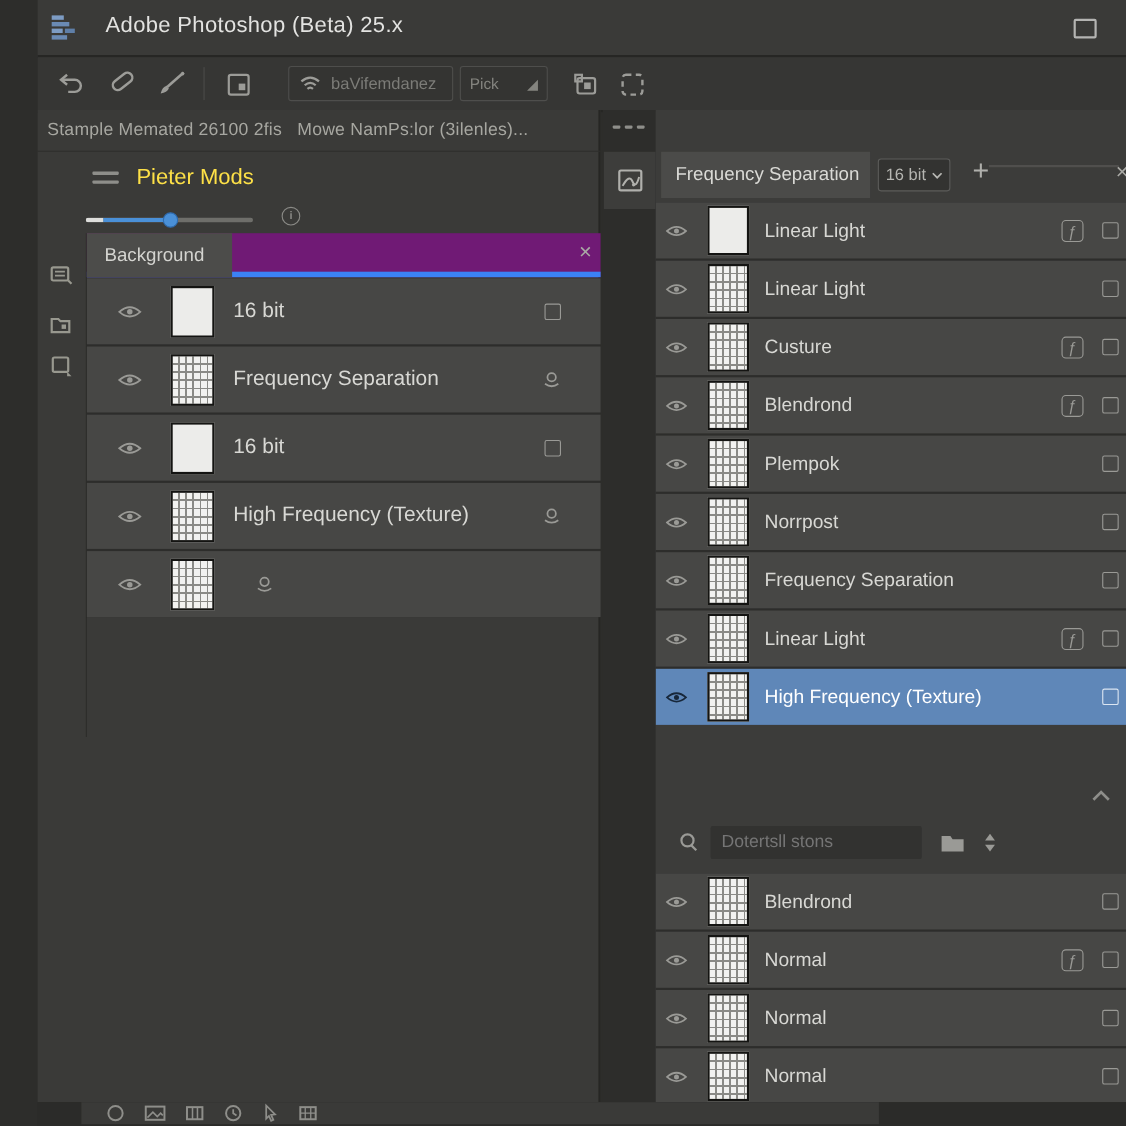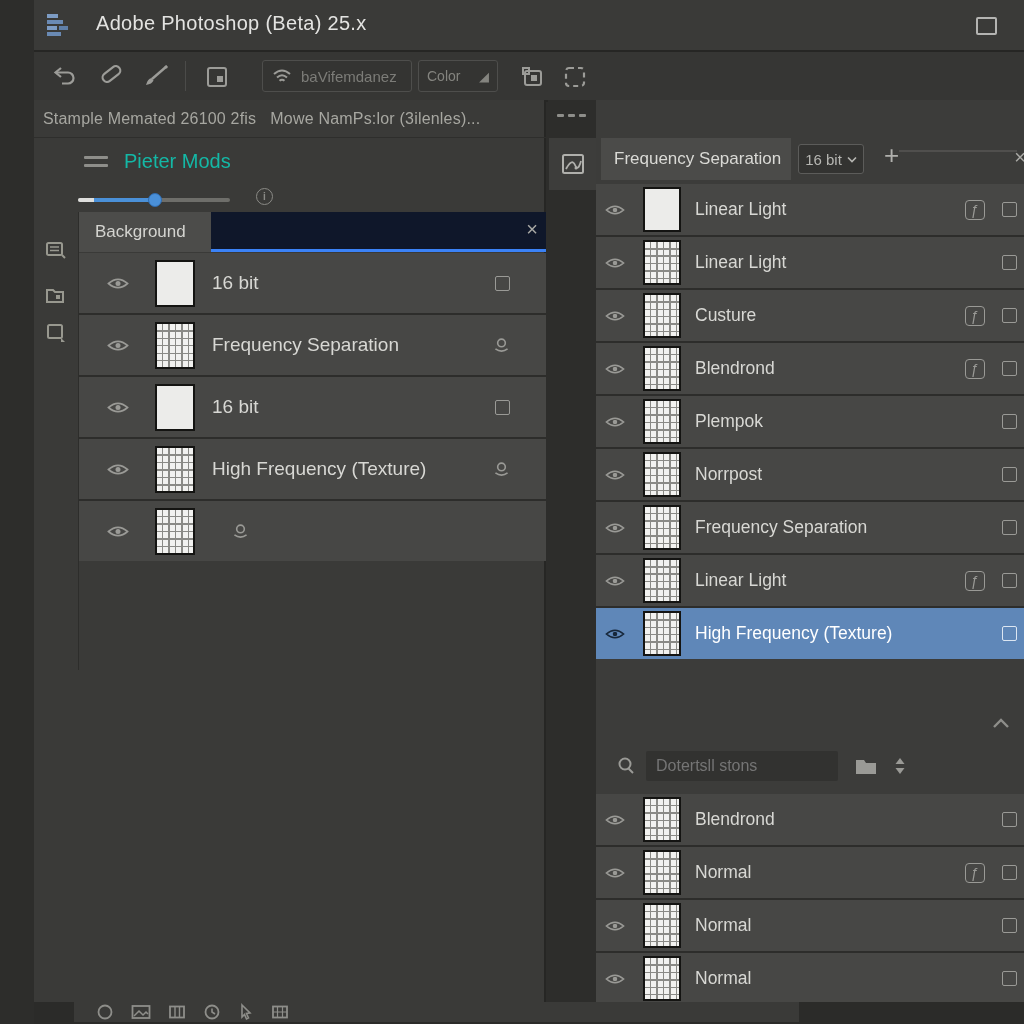--- a/index.html
+++ b/index.html
@@ -29,34 +29,34 @@
   #tb-pick-tri{color:#84847f;font-size:13px;}
 
   
   #left-area{left:0;top:100px;width:512px;height:902px;background:#3a3a38;border-right:2px solid #262624;box-sizing:border-box;}
   #left-header{left:0;top:0;width:512px;height:38px;border-bottom:1px solid #2e2e2c;
                display:flex;align-items:center;padding-left:9px;box-sizing:border-box;}
   #left-header-text{font-size:16px;color:#a7a7a1;letter-spacing:.2px;white-space:pre;}
   #pieter-row{left:50px;top:50px;display:flex;align-items:center;gap:16px;}
   #hamburger{width:24px;display:flex;flex-direction:column;gap:5px;}
   #hamburger i{display:block;height:3px;background:#8e8e8a;border-radius:1px;}
-  #pieter-title{font-size:20px;color:#14b8a6;}
+  #pieter-title{font-size:20px;color:#fde047;}
   #slider{left:44px;top:93px;width:152px;height:14px;}
   #slider-track{position:absolute;top:5px;left:0;width:100%;height:4px;border-radius:2px;background:#6e6e6a;overflow:hidden;}
   #slider-white{position:absolute;left:0;top:0;height:100%;width:16px;background:#dededc;}
   #slider-fill{position:absolute;left:16px;top:0;height:100%;width:62px;background:#4a90d8;}
   #slider-handle{position:absolute;top:0;left:70px;width:14px;height:14px;border-radius:50%;
                  background:#4a90d8;border:1px solid #2f6cb0;box-sizing:border-box;}
   #info-icon{left:222px;top:88px;width:15px;height:15px;border:1.5px solid #8a8a86;border-radius:50%;
              color:#8a8a86;font-size:10px;font-weight:bold;text-align:center;line-height:15px;font-style:normal;}
   #left-vline{left:44px;top:112px;width:1px;height:458px;background:#2d2d2b;}
   .strip-icon{position:absolute;left:10px;color:#98988f;}
 
   
-  #bg-tab-row{left:45px;top:112px;width:467px;height:40px;background:#0f172a;border-bottom:3px solid #3b82f6;box-sizing:border-box;text-decoration:underline;}
+  #bg-tab-row{left:45px;top:112px;width:467px;height:40px;background:#701a75;border-bottom:5px solid #3b82f6;box-sizing:border-box;text-decoration:underline;}
   #bg-tab{position:absolute;left:0;top:0;width:132px;height:40px;background:#4c4c4a;
           display:flex;align-items:center;padding-left:16px;box-sizing:border-box;
           font-size:17px;color:#d4d4d0;}
   #bg-close{position:absolute;right:8px;top:6px;font-size:20px;color:#a9a9a5;}
 
   
   .rows{position:absolute;display:flex;flex-direction:column;gap:2px;background:#2d2d2b;}
   .layer-row{position:relative;background:#474745;display:flex;align-items:center;}
   .eye{color:#9a9a96;flex:none;}
   .eye svg{width:22px;height:13px;}
@@ -174,21 +174,21 @@
       <span>
         <svg width="22" height="18" viewBox="0 0 22 18">
             <path d="M3 7 Q11 0 19 7" fill="none" stroke="currentColor" stroke-width="2"></path>
             <path d="M6 10.5 Q11 6 16 10.5" fill="none" stroke="currentColor" stroke-width="2"></path>
             <path d="M8.5 13.8 Q11 11.6 13.5 13.8" fill="none" stroke="currentColor" stroke-width="2"></path>
           </svg>
       </span>
       <span id="tb-field-text">baVifemdanez</span>
     </span>
     <span id="tb-pick" class="tb-box">
-      <span id="tb-pick-text">Color</span>
+      <span id="tb-pick-text">Pick</span>
       <span id="tb-pick-tri">◢</span>
     </span>
     <span class="tbi" style="left:485px">
       <svg width="28" height="26" viewBox="0 0 28 26">
           <rect x="6" y="7" width="16" height="14" rx="2" fill="none" stroke="currentColor" stroke-width="2"></rect>
           <rect x="4" y="4" width="6" height="6" fill="none" stroke="currentColor" stroke-width="2"></rect>
           <rect x="12" y="11" width="6" height="6" fill="currentColor"></rect>
         </svg>
     </span>
     <span class="tbi" style="left:528px">

